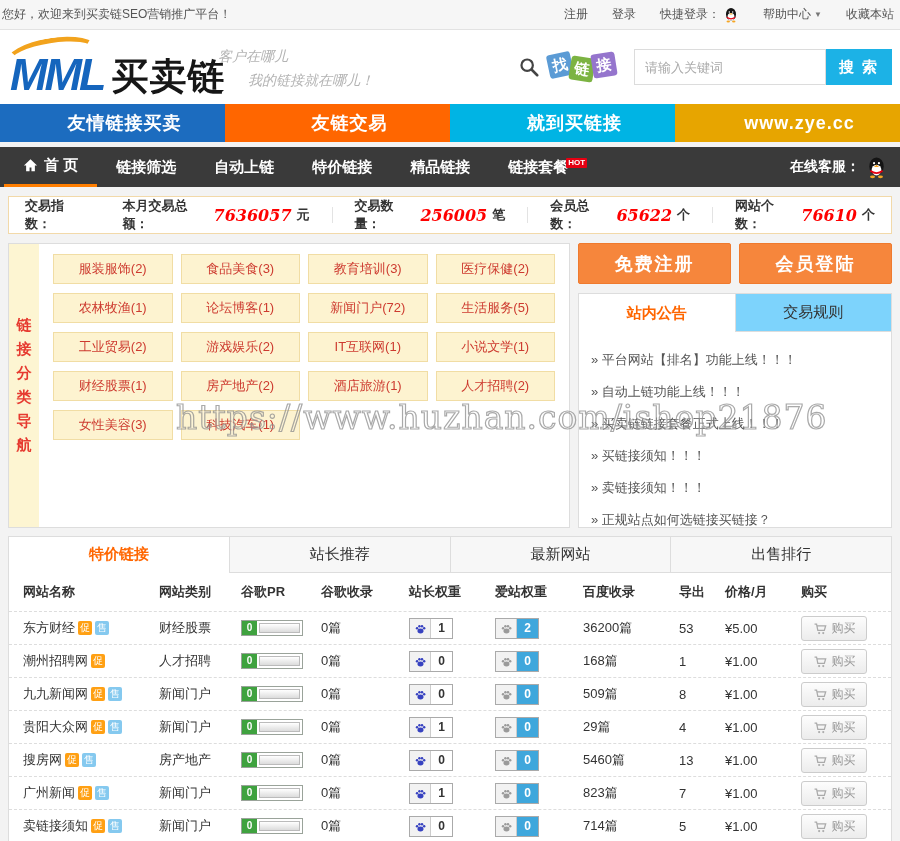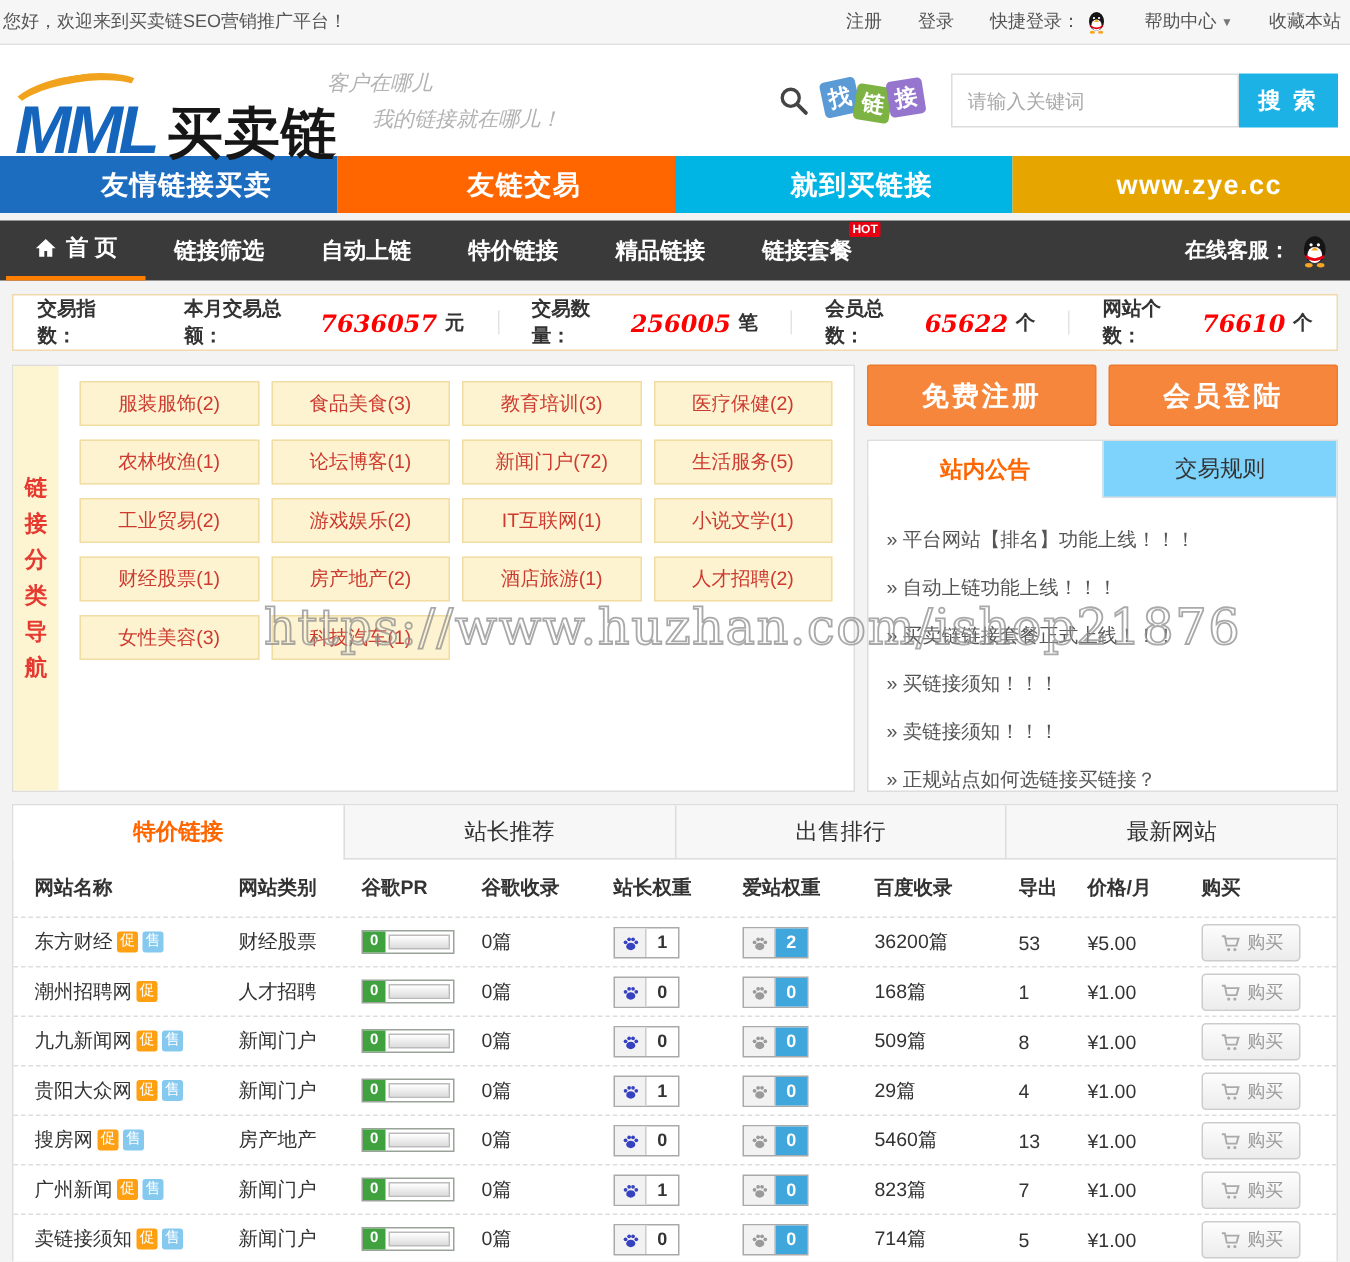--- a/index.html
+++ b/index.html
@@ -9,21 +9,21 @@
     background:#f3f3f3; position:relative; overflow:hidden; color:#333;
   }
   
   .topbar { height:30px; background:#f6f6f6; border-bottom:1px solid #e2e2e2;
     display:flex; align-items:center; font-size:12px; color:#555; padding:0 6px 0 2px; }
   .topbar .welcome { flex:1; }
   .tlink { margin-left:24px; cursor:pointer; display:flex; align-items:center; gap:3px; }
   .caret { font-size:8px; color:#777; }
   
   .header { height:74px; background:#fff; position:relative; }
-  .logo { position:absolute; left:10px; top:26px; display:flex; align-items:flex-end; cursor:pointer;justify-content:center; }
+  .logo { position:absolute; left:10px; top:14px; display:flex; align-items:flex-end; cursor:pointer;justify-content:center; }
   .logo-mml { font-size:45px; font-weight:bold; font-style:italic; color:#1565bd;
     letter-spacing:-3px; line-height:1; position:relative; padding-top:8px; }
   .swoosh { position:absolute; left:-4px; top:-6px; width:92px; height:34px;
     border:4px solid transparent; border-top:5px solid #f2a31d; border-radius:50%;
     transform:rotate(-9deg); }
   .logo-cn { font-size:37px; color:#161616; font-weight:600; margin-left:8px; line-height:1.05; letter-spacing:1px; }
   .slogan { position:absolute; left:218px; top:15px; color:#b3b3b3; font-style:italic;
     font-family:"DejaVu Serif",serif; font-size:14px; line-height:1.7; }
   .slogan-l2 { margin-left:30px; }
   .search { position:absolute; right:8px; top:19px; display:flex; align-items:center; }
@@ -43,21 +43,21 @@
   .banner { display:flex; height:38px; }
   .banner-item { flex:1; color:#fff; font-size:18px; font-weight:bold; cursor:pointer;
     display:flex; align-items:center; justify-content:center; letter-spacing:1px;padding-left:24px; }
   
   .darknav { height:40px; background:#3a3a3a; display:flex; align-items:stretch;
     margin-top:5px; padding:0 4px; }
   .nav-items { display:flex; align-items:stretch; }
   .nav-item { display:flex; align-items:center; padding:0 19px; color:#fff; font-size:15px;
     font-weight:bold; cursor:pointer; position:relative; gap:6px; }
   .nav-item.active { border-bottom:3px solid #ff7e00; }
-  .hot { position:absolute; top:1px; right:0px; background:#e60012; color:#fff; font-size:8px;
+  .hot { position:absolute; top:11px; right:0px; background:#e60012; color:#fff; font-size:8px;
     font-weight:bold; padding:1px 2px; line-height:8px; border-radius:1px; }
   .service { margin-left:auto; display:flex; align-items:center; color:#fff; font-size:14px;
     font-weight:bold; gap:5px; padding-right:8px; cursor:pointer; }
   
   .statsbar { margin:9px 8px 0; height:38px; background:#fff; border:1px solid #f2d9a9;
     display:flex; align-items:center; font-size:13px; font-weight:bold; color:#333; padding:0 16px; }
   .stats-title { margin-right:34px; }
   .stat-item { display:flex; align-items:center; }
   .stat-sep { width:1px; height:16px; background:#e3e3e3; margin:0 22px; }
   .stat-value { color:#fe0000; font-style:italic; font-weight:bold; font-size:16px;
@@ -346,22 +346,22 @@
     </div>
   </div>
 </div>
 
 <div class="watermark">https://www.huzhan.com/ishop21876</div>
 
 <div class="tablepanel">
   <div class="ttabs" id="ttabs">
       <div class="ttab active">特价链接</div>
       <div class="ttab">站长推荐</div>
+      <div class="ttab">最新网站</div>
       <div class="ttab">出售排行</div>
-      <div class="ttab">最新网站</div>
     </div>
   <div class="thead" id="thead">
       <div class="c-name">网站名称</div>
       <div class="c-cat">网站类别</div>
       <div class="c-pr">谷歌PR</div>
       <div class="c-gidx">谷歌收录</div>
       <div class="c-zz">站长权重</div>
       <div class="c-az">爱站权重</div>
       <div class="c-bidx">百度收录</div>
       <div class="c-out">导出</div>

